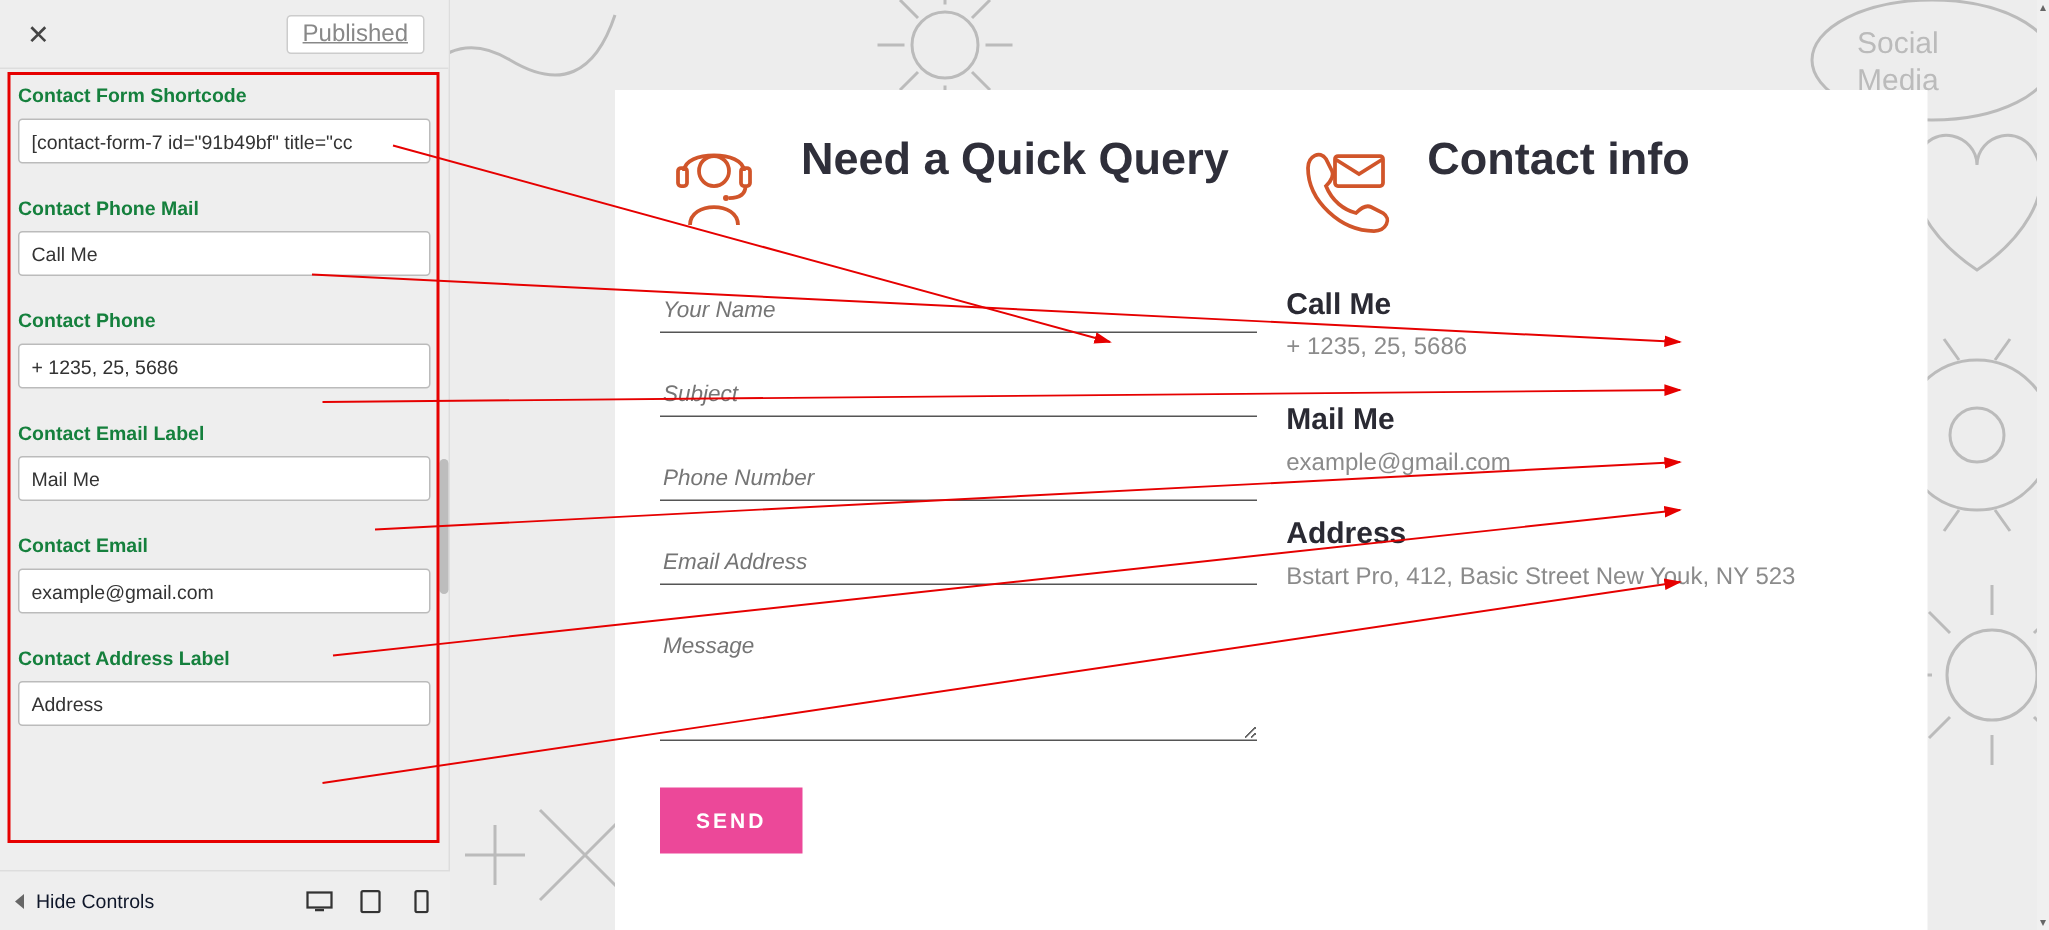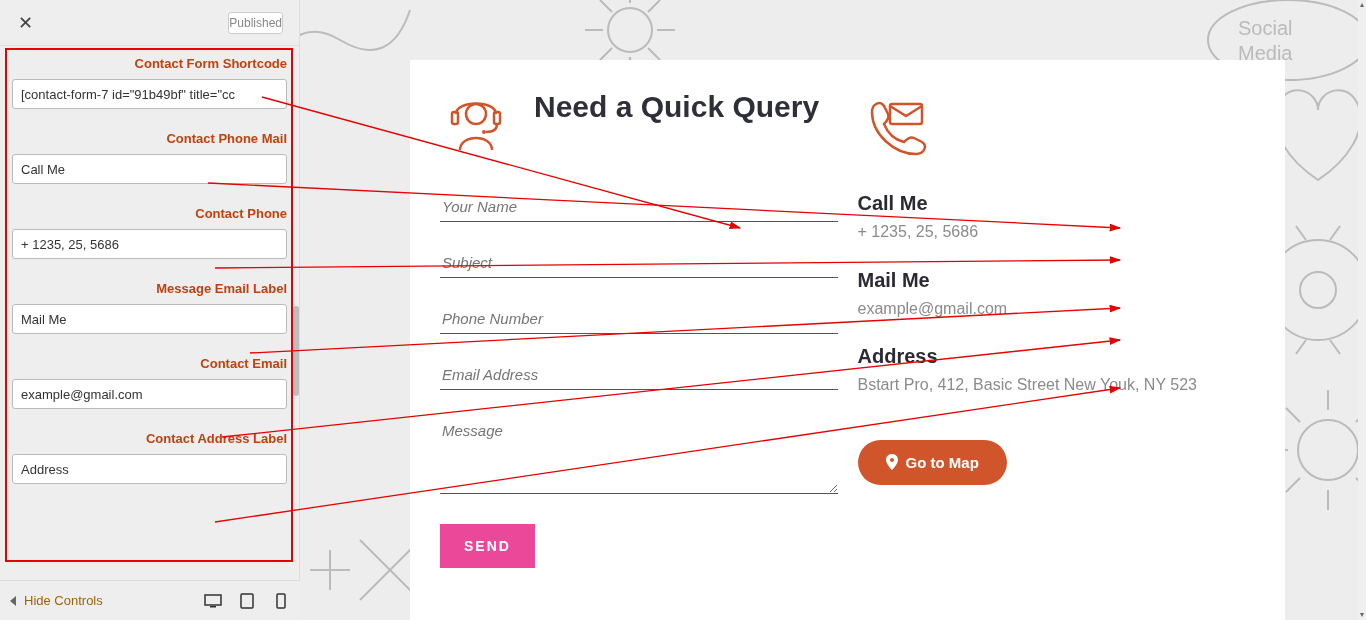--- a/index.html
+++ b/index.html
@@ -8,37 +8,37 @@
 
 .customizer {
   position: absolute; left: 0; top: 0; width: 300px; height: 620px;
   background: #eeeeee; border-right: 1px solid #ddd;
 }
 .customizer-top {
   height: 46px; background:#eeeeee; border-bottom:1px solid #ddd;
   display:flex; align-items:center; justify-content:space-between; padding:0 10px;
 }
 .close-x { font-size:18px; color:#444; cursor:pointer; padding:4px 8px; }
-.pub-badge { font-size:12px; color:#888; border:1px solid #ccc; background:#fff; border-radius:3px; padding:3px 0; margin-right:6px; }
+.pub-badge { font-size:16px; color:#888; border:1px solid #ccc; background:#fff; border-radius:3px; padding:3px 10px; margin-right:6px;text-decoration:underline; }
 
 .fields-wrap { position:absolute; left:0; top:46px; right:0; bottom:46px; overflow-y:auto; padding:10px 12px 10px 12px; }
 .field-block { margin-bottom: 22px; }
-.field-label { font-size:13px; font-weight:600; color:#c2410c; margin-bottom:8px; display:block;text-align:right; }
+.field-label { font-size:13px; font-weight:600; color:#15803d; margin-bottom:8px; display:block; }
 .field-input {
   width:100%; height:30px; border:1px solid #bbb; background:#fff; border-radius:3px;
   padding:4px 8px; font-size:13px; color:#333;
 }
 
 .red-box { position:absolute; left:5px; top:48px; width:288px; height:514px; border:2px solid #e60000; pointer-events:none; }
 
 .customizer-bottom {
   position:absolute; left:0; bottom:0; width:300px; height:40px; background:#eeeeee;
   border-top:1px solid #ddd; display:flex; align-items:center; justify-content:space-between; padding:0 10px;
 }
-.hide-controls { display:flex; align-items:center; gap:8px; font-size:13px; color:#a16207; cursor:pointer; }
+.hide-controls { display:flex; align-items:center; gap:8px; font-size:13px; color:#0f172a; cursor:pointer; }
 .hide-controls .tri { width:0;height:0;border-top:5px solid transparent;border-bottom:5px solid transparent;border-right:6px solid #666; }
 .device-icons { display:flex; gap:16px; color:#444; }
 .dev-ic { cursor:pointer; width:18px; height:14px; display:flex; align-items:center; justify-content:center; }
 
 
 .preview { position:absolute; left:300px; top:0; right:8px; bottom:0; background:#ededed; overflow:hidden; }
 .doodle-bg { position:absolute; inset:0; }
 .doodle-bg svg { position:absolute; stroke:#bbb; fill:none; stroke-width:2; }
 
 .content-card {
@@ -101,21 +101,21 @@
     </div>
     <div class="field-block">
       <label class="field-label">Contact Phone Mail</label>
       <input class="field-input" value="Call Me" style="">
     </div>
     <div class="field-block">
       <label class="field-label">Contact Phone</label>
       <input class="field-input" value="+ 1235, 25, 5686" style="">
     </div>
     <div class="field-block">
-      <label class="field-label">Message Email Label</label>
+      <label class="field-label">Contact Email Label</label>
       <input class="field-input" value="Mail Me" style="">
     </div>
     <div class="field-block">
       <label class="field-label">Contact Email</label>
       <input class="field-input" value="example@gmail.com" style="">
     </div>
     <div class="field-block">
       <label class="field-label">Contact Address Label</label>
       <input class="field-input" value="Address" style="">
     </div>
@@ -213,41 +213,36 @@
 
       <div class="col">
         <div class="heading-row">
           <div class="head-icon">
             <svg viewBox="0 0 72 72" fill="none" stroke="#d1552a" stroke-width="2.5">
               <path d="M14 22 C14 14 22 10 26 16 L30 24 C32 28 28 32 26 34 C30 44 38 50 46 52 C48 50 52 46 56 48 L64 52 C70 56 66 64 58 64 C36 64 14 44 14 22 Z"></path>
               <rect x="32" y="14" width="32" height="20" rx="2"></rect>
               <path d="M32 16 L48 26 L64 16"></path>
             </svg>
           </div>
+          <div class="head-title">Contact info</div>
         </div>
 
         <div class="info-item">
           <div class="info-label">Call Me</div>
           <div class="info-value">+ 1235, 25, 5686</div>
         </div>
         <div class="info-item">
           <div class="info-label">Mail Me</div>
           <div class="info-value">example@gmail.com</div>
         </div>
         <div class="info-item">
           <div class="info-label">Address</div>
           <div class="info-value">Bstart Pro, 412, Basic Street New Youk, NY 523</div>
         </div>
 
-        <button class="map-btn">
-          <svg class="pin" viewBox="0 0 12 16">
-              <path fill="#fff" d="M6 0 C2.5 0 0 2.5 0 6 C0 10 6 16 6 16 C6 16 12 10 12 6 C12 2.5 9.5 0 6 0 Z M6 8 A2 2 0 1 1 6 4 A2 2 0 0 1 6 8 Z"></path>
-            </svg>
-          <span>Go to Map</span>
-        </button>
       </div>
     </div>
   </div>
 </div>
 
 <svg class="arrow-layer" width="1366" height="620">
   <defs>
     <marker id="ah" markerWidth="10" markerHeight="10" refX="8" refY="3" orient="auto">
       <path d="M0,0 L9,3 L0,6 Z" fill="#e60000"></path>
     </marker>

